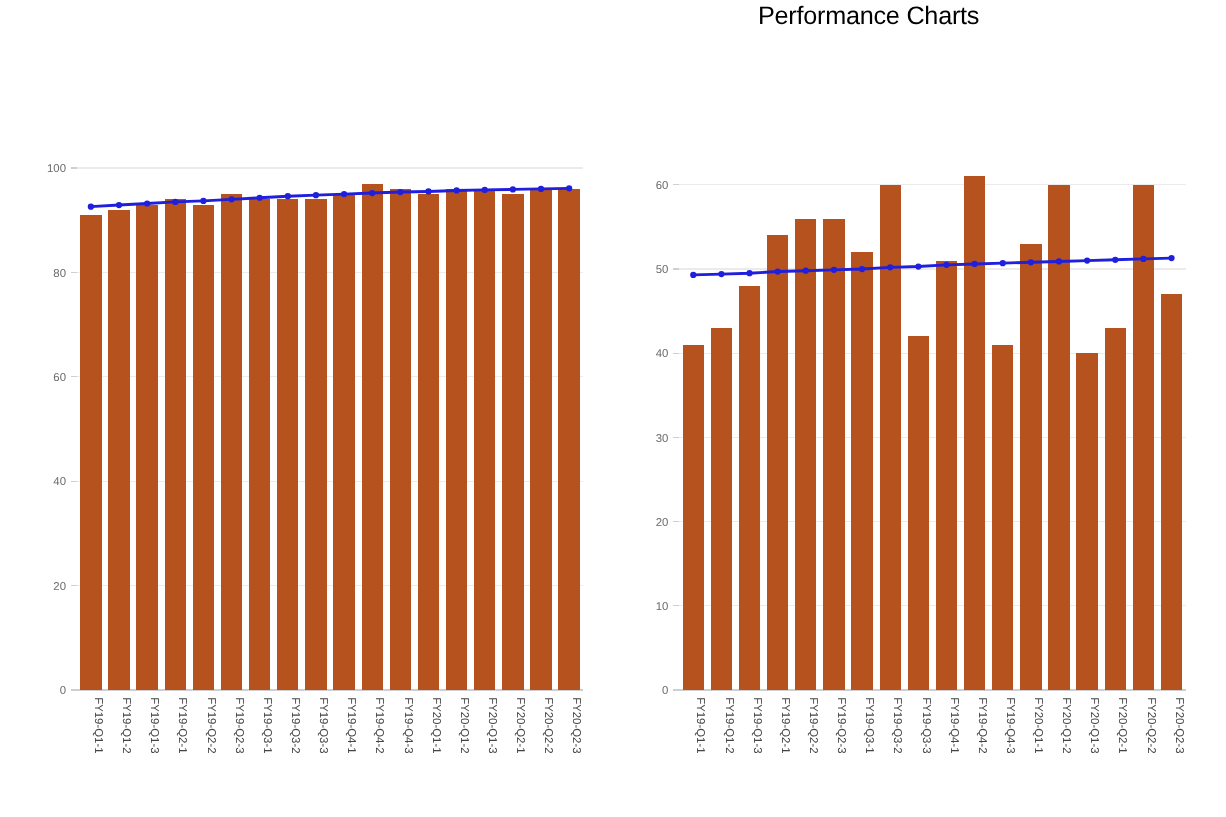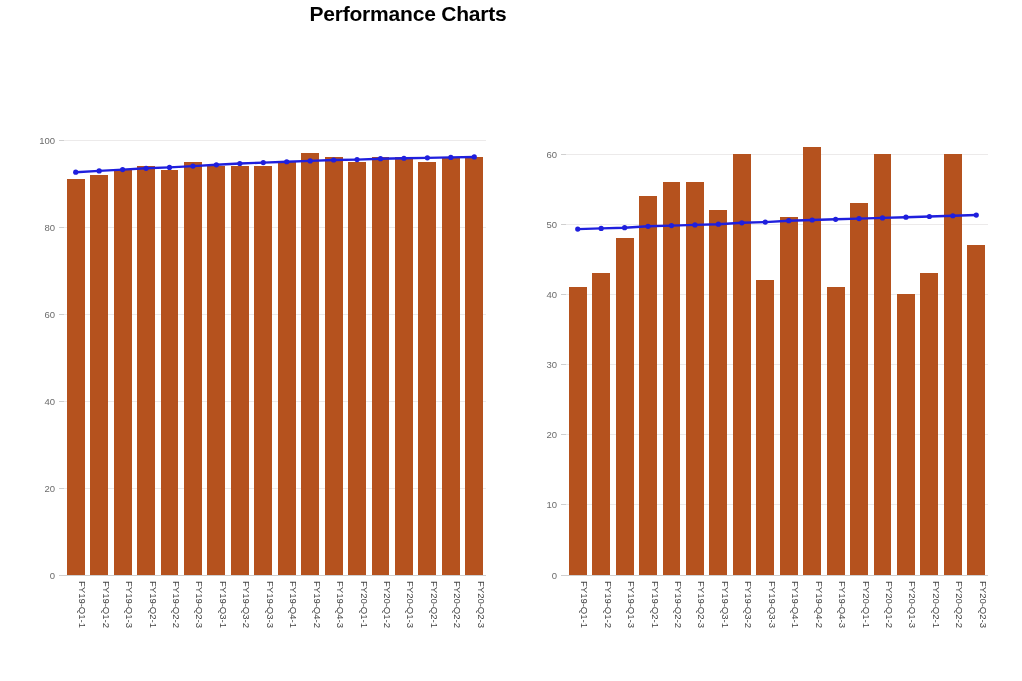--- a/index.html
+++ b/index.html
@@ -8,23 +8,23 @@
     width: 1022px; height: 681px;
     background: #ffffff;
     font-family: "Liberation Sans", sans-serif;
     overflow: hidden;
   }
   #page { position: relative; width: 1022px; height: 681px; background:#fff; }
 
   #page-title {
     position: absolute;
     top: 2px; left: 0; width: 816px;
-    text-align: center;
+    text-align: right;
     font-size: 21px;
-    font-weight: bold;
+    font-weight: normal;
     color: #000000;
     letter-spacing: -0.2px;
   }
 
   .chart-panel { position: absolute; top: 120px; height: 560px; }
   #chart-left  { left: 18px;  width: 490px; }
   #chart-right { left: 520px; width: 490px; }
 
   .plot-wrap { position: absolute; left: 0; top: 0; width: 100%; height: 100%; }
 

